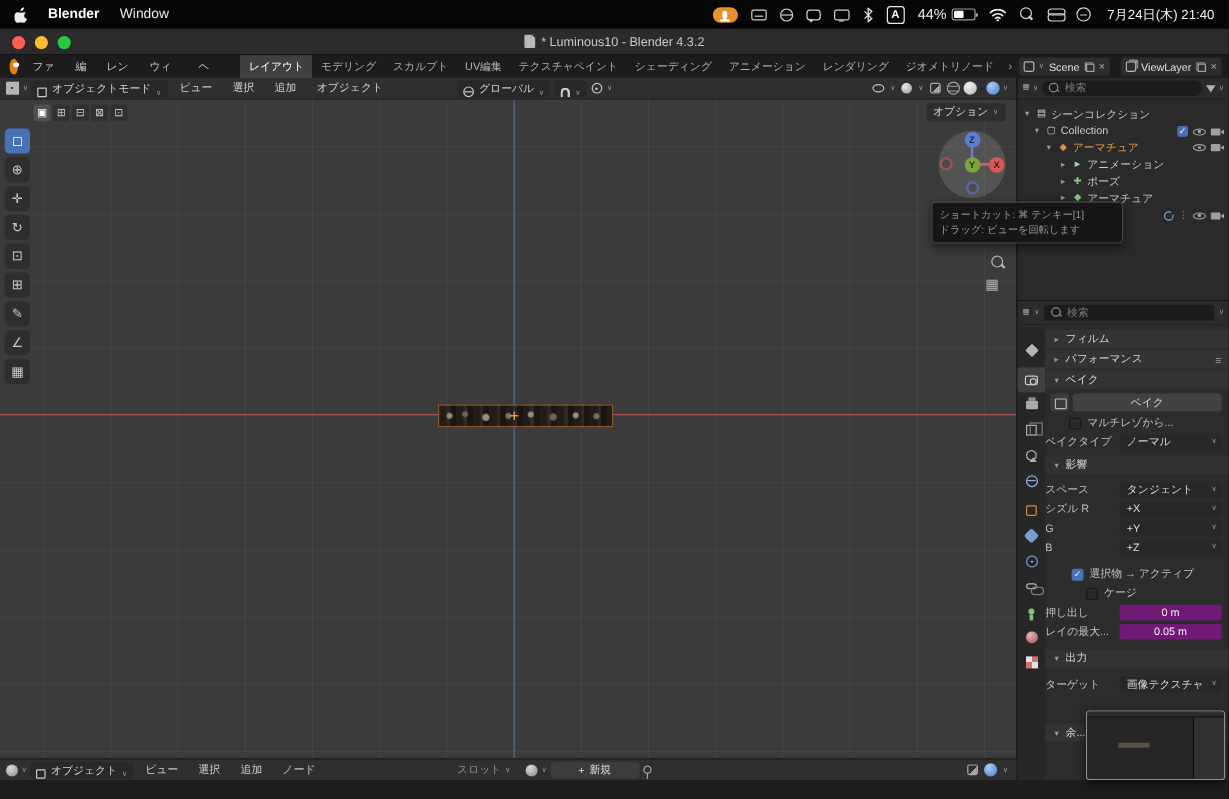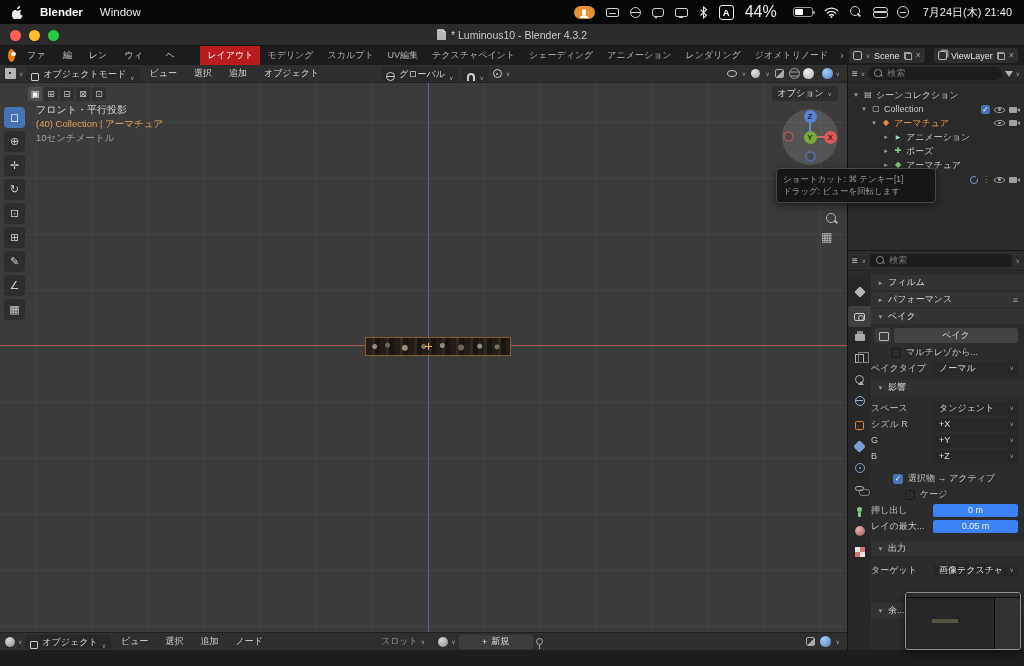--- a/index.html
+++ b/index.html
@@ -18,21 +18,21 @@
   .sti{display:inline-block;position:relative;opacity:.92}
   .kb{width:13px;height:9px;border:1.2px solid #e3e3e3;border-radius:2px}
   .kb::after{content:"";position:absolute;left:2px;bottom:1.5px;width:7px;height:1.4px;background:#e3e3e3}
   .globe{width:11px;height:11px;border:1.2px solid #e3e3e3;border-radius:50%}
   .globe::after{content:"";position:absolute;left:0;top:4px;width:9px;height:1.2px;background:#e3e3e3}
   .chat{width:12px;height:9px;border:1.2px solid #e3e3e3;border-radius:3px}
   .chat::after{content:"";position:absolute;left:1px;bottom:-3px;border-left:2px solid transparent;border-right:2px solid transparent;border-top:3px solid #e3e3e3}
   .disp{width:13px;height:9px;border:1.2px solid #e3e3e3;border-radius:2px}
   .disp::after{content:"";position:absolute;left:3.5px;bottom:-2.5px;width:4px;height:1.4px;background:#e3e3e3}
   .input-box{width:15px;height:15px;border:1.4px solid #ececec;border-radius:3px;font-size:9.5px;font-weight:bold;display:flex;align-items:center;justify-content:center;color:#fff}
-  .batt-wrap{display:flex;align-items:center;gap:16px;font-size:16px}
+  .batt-wrap{display:flex;align-items:center;gap:4px;font-size:12px}
   .battery{display:inline-block;width:20px;height:10px;border:1px solid #9a9a9a;border-radius:2.5px;position:relative}
   .battery i{position:absolute;left:1px;top:1px;bottom:1px;width:44%;background:#fff;border-radius:1px}
   .battery::after{content:"";position:absolute;right:-3px;top:2.5px;width:2px;height:3px;background:#9a9a9a;border-radius:0 1px 1px 0}
   .search-ic{width:12px;height:12px}
   .search-ic::before{content:"";position:absolute;left:0;top:0;width:8px;height:8px;border:1.5px solid #e3e3e3;border-radius:50%}
   .search-ic::after{content:"";position:absolute;left:7.5px;top:7.5px;width:4px;height:1.6px;background:#e3e3e3;transform:rotate(45deg)}
   .cc{width:13px;height:11px}
   .cc::before{content:"";position:absolute;left:0;top:0;width:13px;height:4.5px;border:1.1px solid #e3e3e3;border-radius:3px}
   .cc::after{content:"";position:absolute;left:0;bottom:0;width:13px;height:4.5px;border:1.1px solid #e3e3e3;border-radius:3px}
   .siri{width:12px;height:12px;border:1.2px solid #e3e3e3;border-radius:50%}
@@ -48,21 +48,21 @@
   .doc-ic{display:inline-block;width:9px;height:11px;background:#b9b9b9;border-radius:1px;position:relative}
   .doc-ic::after{content:"";position:absolute;right:0;top:0;border-top:3px solid #2b2b2b;border-left:3px solid #dadada}
 
   
   .topbar{position:absolute;left:0;top:46px;width:1024px;height:19px;background:#1c1c1c;display:flex;align-items:center;font-size:9px;color:#c6c6c6;padding-left:6px}
   .blogo{width:13px;height:13px;border-radius:50%;background:#e87d0d;position:relative;margin:0 4px 0 2px}
   .blogo::after{content:"";position:absolute;left:3px;top:3px;width:5px;height:4px;background:#fff;border-radius:50%}
   .tb-menu{padding:0 8px;height:19px;line-height:19px}
   .ws-tabs{display:flex;align-items:center;margin-left:12px}
   .ws-tab{padding:0 7px;height:19px;line-height:19px;color:#b2b2b2;white-space:nowrap}
-  .ws-tab.active{background:#b91c1c;color:#fff}
+  .ws-tab.active{background:#404040;color:#fff}
   .ws-overflow{padding:0 5px;color:#9a9a9a;font-size:10px}
   .tb-right{margin-left:auto;display:flex;align-items:flex-start;gap:9px;padding-right:6px}
   .sel-box{display:flex;align-items:center;background:#2d2d2d;border-radius:3px;height:15px;padding:0 4px;gap:4px}
   .mini-ic{display:inline-block;width:9px;height:9px;border:1.2px solid #b5b5b5;border-radius:2px}
   .mini-ic.layers{border:none;box-shadow:0 0 0 1.1px #b5b5b5 inset, 2px -2px 0 -0.5px #8a8a8a}
   .sel-txt{color:#e0e0e0}
   .copy-ic{display:inline-block;width:8px;height:8px;position:relative}
   .copy-ic::before{content:"";position:absolute;left:0;top:0;width:5px;height:5px;border:1px solid #9f9f9f}
   .copy-ic::after{content:"";position:absolute;right:0;bottom:0;width:5px;height:5px;border:1px solid #9f9f9f;background:#2d2d2d}
   .x-btn{color:#a8a8a8;font-size:9px;line-height:9px}
@@ -178,21 +178,21 @@
   .ptab.active{background:#3f3f3f;border-radius:3px 0 0 3px}
   .gap4{margin-bottom:4px}
   .pcontent{position:absolute;left:23px;top:22px;right:0;bottom:0;overflow:hidden}
   .phead{display:flex;align-items:center;gap:4px;height:15px;background:#333;margin-top:2px;padding:0 6px;color:#dadada}
   .phead .ol-tri{width:7px}
   .phead .right{margin-left:auto;color:#9f9f9f;font-size:9px}
   .prow{display:flex;align-items:center;height:14px;margin:2px 6px 0 0}
   .plabel{width:62px;flex:none;padding-right:5px;color:#c2c2c2;white-space:nowrap;overflow:hidden}
   .pval{flex:1;height:13px;border-radius:2.5px;display:flex;align-items:center;font-size:9px}
   .pval.dd{background:#282828;color:#dcdcdc;padding:0 4px 0 6px;justify-content:space-between}
-  .pval.num{background:#3b82f6;color:#f2f2f2;justify-content:center}
+  .pval.num{background:#701a75;color:#f2f2f2;justify-content:center}
   .pcheckrow{display:flex;align-items:center;gap:5px;height:13px;margin-top:3px;color:#c2c2c2;white-space:nowrap}
   .bakerow{display:flex;align-items:center;gap:3px;margin:4px 6px 0 4px}
   .bake-ic{width:16px;height:15px;background:#3a3a3a;border-radius:3px;position:relative;flex:none}
   .bake-ic::after{content:"";position:absolute;left:4px;top:4px;width:8px;height:7px;border:1.2px solid #b5b5b5;border-radius:1px}
   .bake-btn{flex:1;height:15px;background:#424242;border-radius:3px;display:flex;align-items:center;justify-content:center;color:#d6d6d6}
   
   .pi{display:block}
   .pi-tool{width:8px;height:8px;background:#b5b5b5;border-radius:1px;transform:rotate(45deg)}
   .pi-render{width:11px;height:8px;border:1.2px solid #c9c9c9;border-radius:2px;position:relative}
   .pi-render::after{content:"";position:absolute;left:2.5px;top:1px;width:4px;height:4px;border:1.1px solid #c9c9c9;border-radius:50%}
@@ -382,25 +382,20 @@
     <div class="axis-z"></div>
 
     <div class="selmodes">
       <span class="selmode on">▣</span>
       <span class="selmode">⊞</span>
       <span class="selmode">⊟</span>
       <span class="selmode">⊠</span>
       <span class="selmode">⊡</span>
     </div>
 
-    <div class="vp-info">
-      <div class="vi1">フロント・平行投影</div>
-      <div class="vi2">(40) Collection | アーマチュア</div>
-      <div class="vi3">10センチメートル</div>
-    </div>
 
     <div class="toolbar">
       <span class="tool active">◻</span>
       <span class="tool">⊕</span>
       <span class="tool">✛</span>
       <span class="tool">↻</span>
       <span class="tool">⊡</span>
       <span class="tool">⊞</span>
       <span class="tool">✎</span>
       <span class="tool">∠</span>

